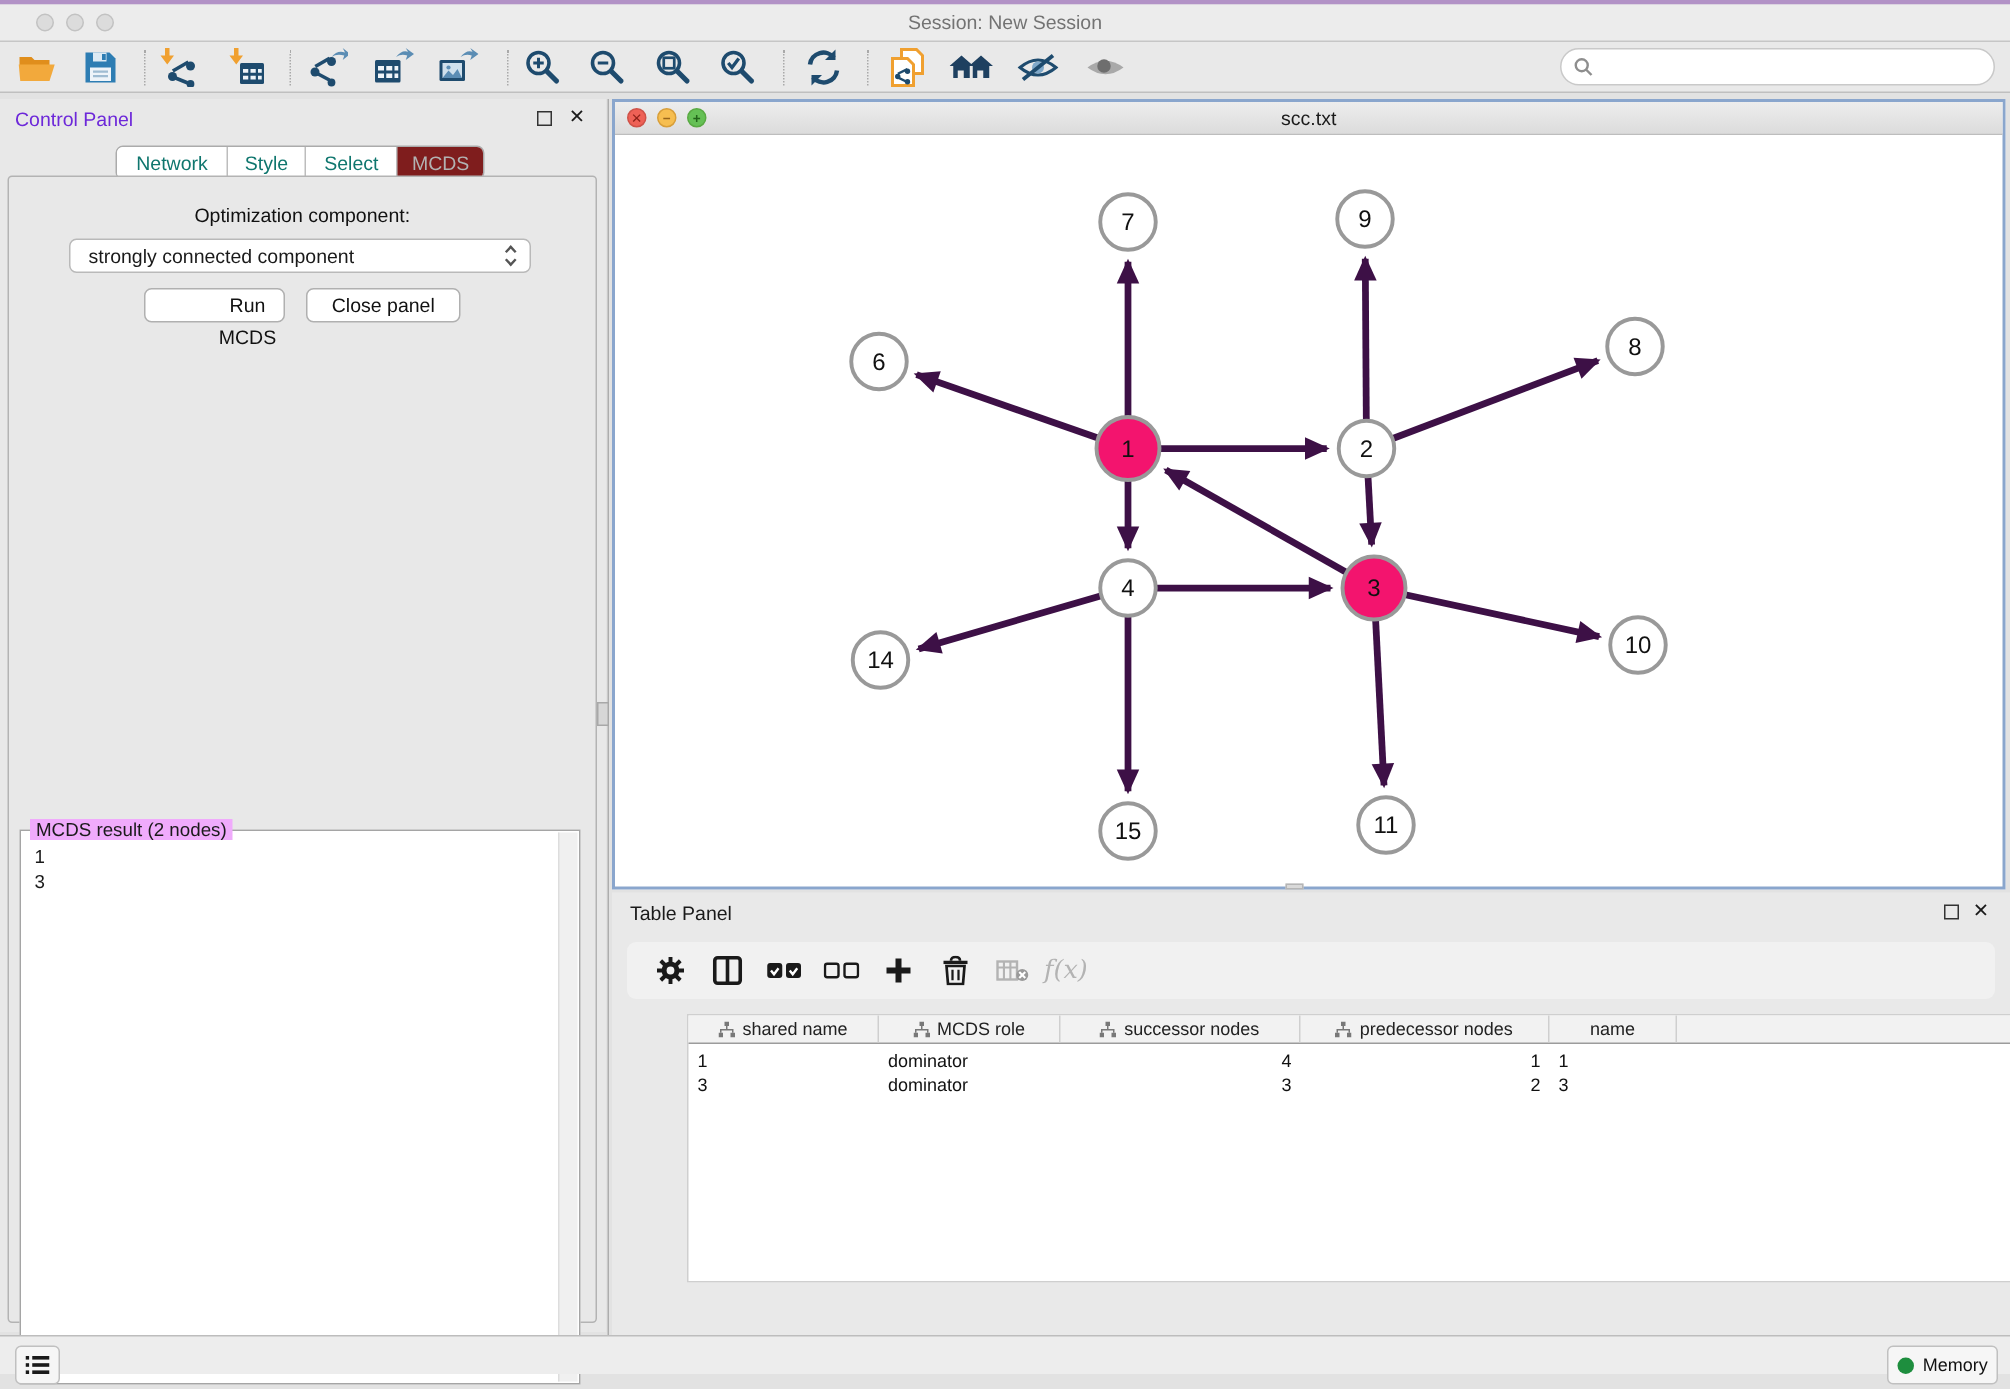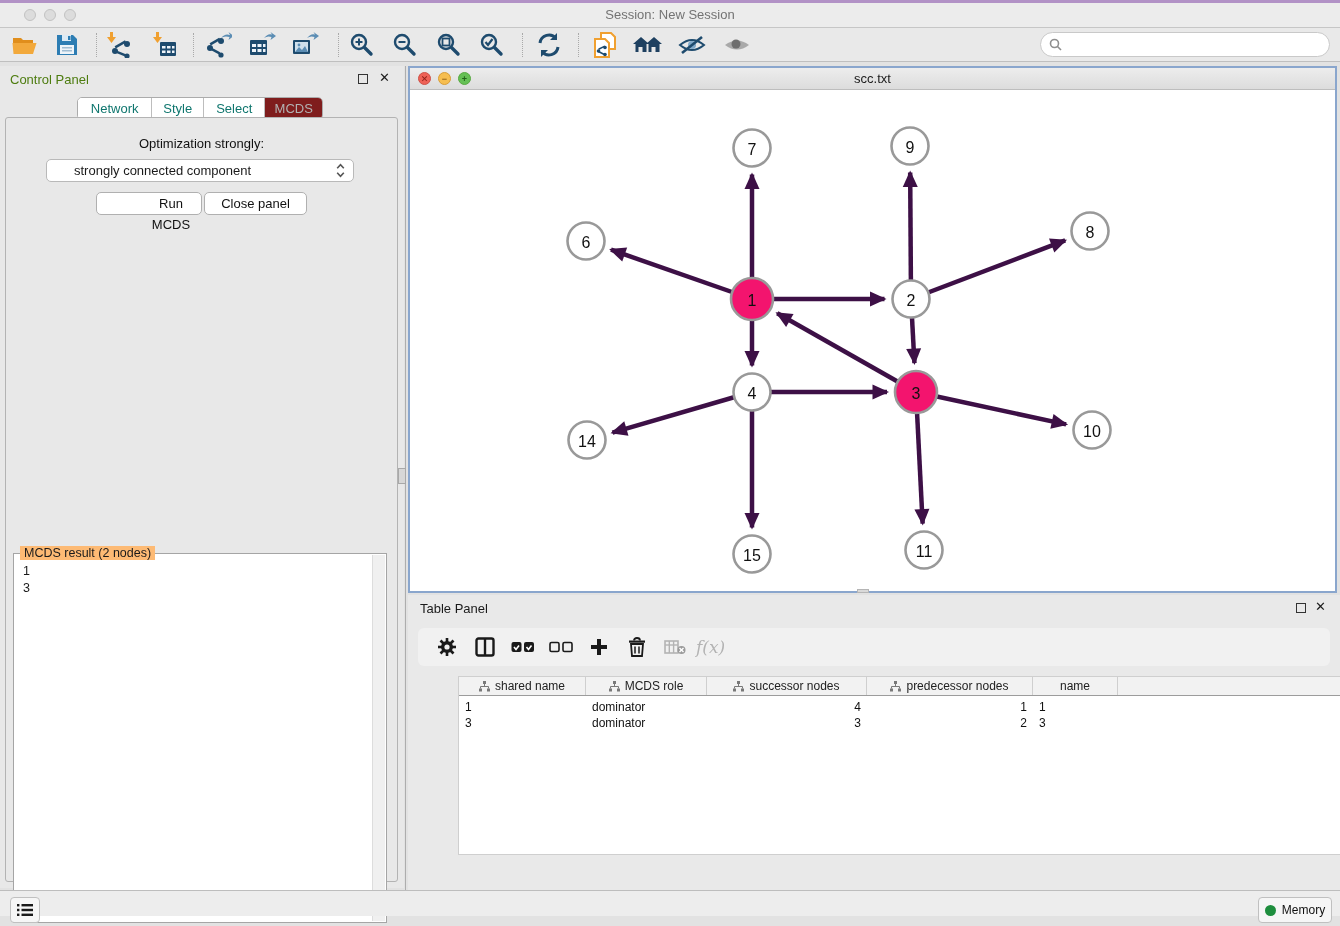--- a/index.html
+++ b/index.html
@@ -21,45 +21,45 @@
   
   #toolbar { left:0; top:28px; width:1340px; height:34px; background:#e9e9e9; border-bottom:1px solid #bfbfbf; }
   .tbi { position:absolute; top:3px; width:34px; height:28px; display:flex; align-items:center; justify-content:center; cursor:default; }
   .tsep { position:absolute; top:5px; width:0; height:24px; border-left:1px dotted #a9a9a9; }
   #search-wrap { left:1040px; top:4px; width:290px; height:25px; background:#fff; border:1px solid #c9c9c9; border-radius:13px; display:flex; align-items:center; padding-left:8px; }
   #search-wrap input { border:none; outline:none; flex:1; font-size:13px; background:transparent; margin-left:5px; height:20px; }
 
   
   #control-panel { left:0; top:66px; width:404px; height:822px; background:#e8e8e8; }
   #cp-header { position:relative; height:28px; }
-  #cp-title { position:absolute; left:10px; top:6px; font-size:13px; color:#4d7c0f;text-align:center; }
+  #cp-title { position:absolute; left:10px; top:6px; font-size:13px; color:#6d28d9;text-align:center; }
   .float-ico { width:10px; height:10px; border:1.5px solid #333; display:inline-block; }
   .close-ico { font-size:13px; font-weight:bold; color:#1a1a1a; line-height:10px; }
   #cp-float { position:absolute; right:36px; top:8px; }
   #cp-close { position:absolute; right:14px; top:7px; }
 
   .segtabs { display:flex; border:1px solid #ababab; border-radius:5px; overflow:hidden; background:#fff; }
   .segtabs .seg { font-size:13px; padding:3px 0; text-align:center; background:#fff; color:#0f766e; border-left:1px solid #bdbdbd; cursor:default; }
   .segtabs .seg:first-child { border-left:none; }
   .segtabs .seg.sel { background:#7f1d1d; color:#b2b2b2; }
 
   #cp-tabs { position:absolute; left:77px; top:31px; width:246px; }
   #cp-tabs .seg:nth-child(1){width:74px;} #cp-tabs .seg:nth-child(2){width:52px;}
   #cp-tabs .seg:nth-child(3){width:62px;} #cp-tabs .seg:nth-child(4){width:58px;}
 
   #cp-box { position:absolute; left:5px; top:51px; width:393px; height:765px; border:1px solid #b3b3b3; border-radius:3px; background:#e8e8e8; }
   #opt-label { position:absolute; left:0; top:18px; width:100%; text-align:center; font-size:13px; color:#111; }
-  #criterion { position:absolute; left:40px; top:41px; width:308px; height:23px; background:#fff; border:1px solid #b9b9b9; border-radius:5px; display:flex; align-items:center; padding:0 8px 0 27px; font-size:13px; }
+  #criterion { position:absolute; left:40px; top:41px; width:308px; height:23px; background:#fff; border:1px solid #b9b9b9; border-radius:5px; display:flex; align-items:center; padding:0 8px 0 12px; font-size:13px; }
   #criterion .val { flex:1; }
   .btn { position:absolute; top:74px; height:23px; background:#fff; border:1px solid #b0b0b0; border-radius:5px; font-size:13px; text-align:center; line-height:21px; color:#111; }
-  #run-btn { left:90px; width:106px;padding-left:44px; }
+  #run-btn { left:90px; width:94px;padding-left:44px; }
   #closep-btn { left:198px; width:103px; }
 
   #result-field { position:absolute; left:7px; top:435px; width:374px; height:370px; border:1px solid #a5a5a5; background:#fff; }
-  #result-legend { position:absolute; left:6px; top:-8px; background:#fdba74; padding:0 4px; font-size:12.5px; color:#1a1a1a; }
+  #result-legend { position:absolute; left:6px; top:-8px; background:#f0abfc; padding:0 4px; font-size:12.5px; color:#1a1a1a; }
   #result-list { position:absolute; left:1px; top:7px; right:15px; bottom:1px; background:#fff; font-size:12.5px; padding:2px 0 0 8px; line-height:17px; overflow:hidden; }
   #result-scroll { position:absolute; top:1px; right:1px; bottom:1px; width:13px; background:#f0f0f0; border-left:1px solid #ddd; }
 
   
   #v-split { left:405px; top:66px; width:1px; height:824px; background:#adadad; }
   #v-grip { left:398px; top:468px; width:8px; height:16px; background:#d7d7d7; border:1px solid #a8a8a8; }
   #h-grip { left:857px; top:589px; width:12px; height:4px; background:#d9d9d9; border:1px solid #b5b5b5; }
 
   
   #net-window { left:408px; top:66px; width:929px; height:527px; background:#fff; border:2px solid #8aa6cd; }
@@ -284,21 +284,21 @@
     <span id="cp-float" class="float-ico"></span>
     <span id="cp-close" class="close-ico">✕</span>
   </div>
   <div id="cp-tabs" class="segtabs">
       <div class="seg">Network</div>
       <div class="seg">Style</div>
       <div class="seg">Select</div>
       <div class="seg sel">MCDS</div>
     </div>
   <div id="cp-box">
-    <div id="opt-label">Optimization strongly:</div>
+    <div id="opt-label">Optimization component:</div>
     <div id="criterion">
       <span class="val">strongly connected component</span>
       <svg width="9" height="15" viewBox="0 0 9 15">
           <path d="M1.2,5.2 L4.5,1.6 L7.8,5.2" fill="none" stroke="#555" stroke-width="1.6"></path>
           <path d="M1.2,9.8 L4.5,13.4 L7.8,9.8" fill="none" stroke="#555" stroke-width="1.6"></path>
         </svg>
     </div>
     <div id="run-btn" class="btn">Run MCDS</div>
     <div id="closep-btn" class="btn">Close panel</div>
     <div id="result-field">

